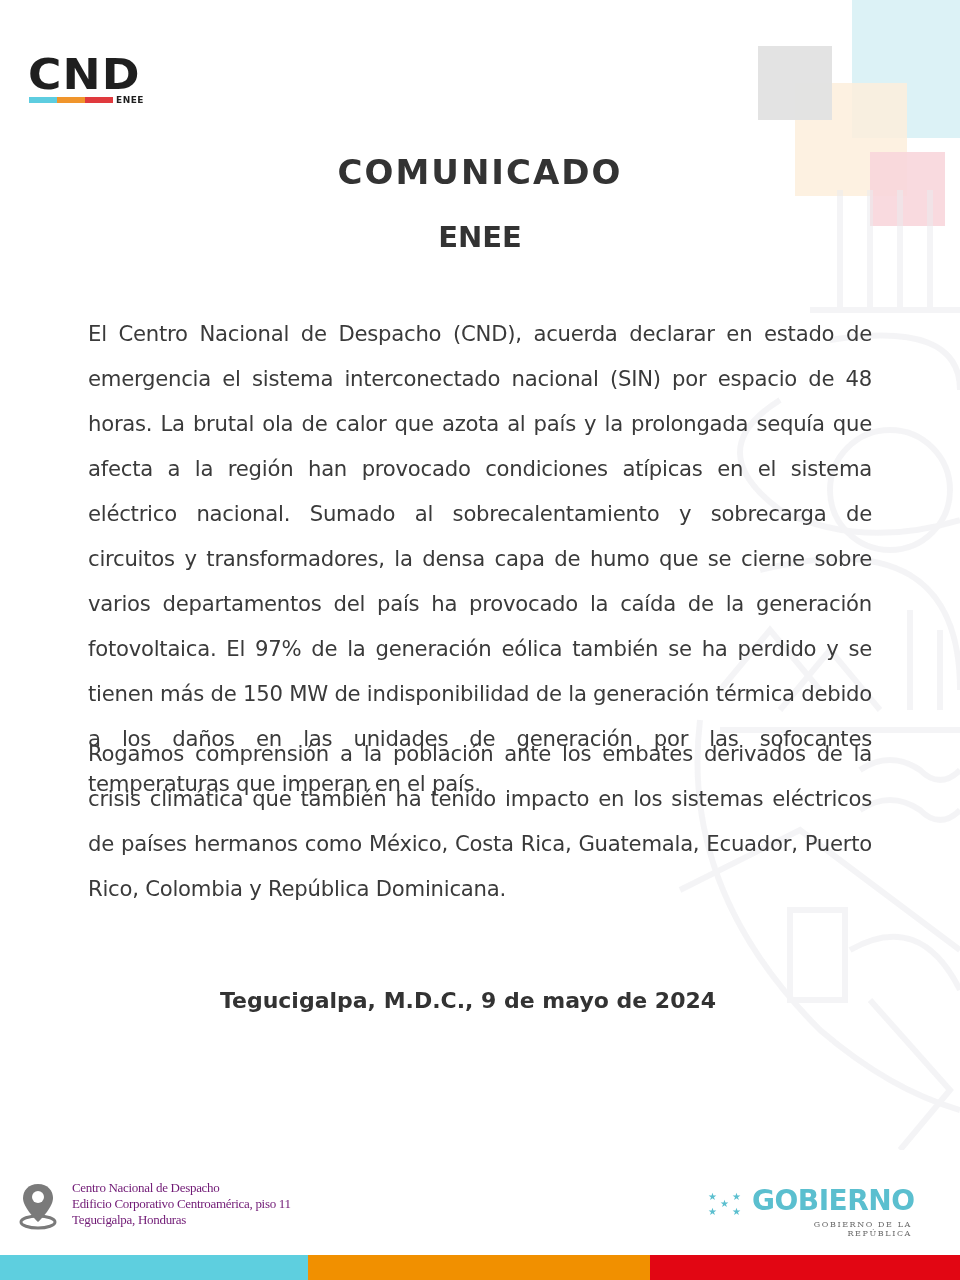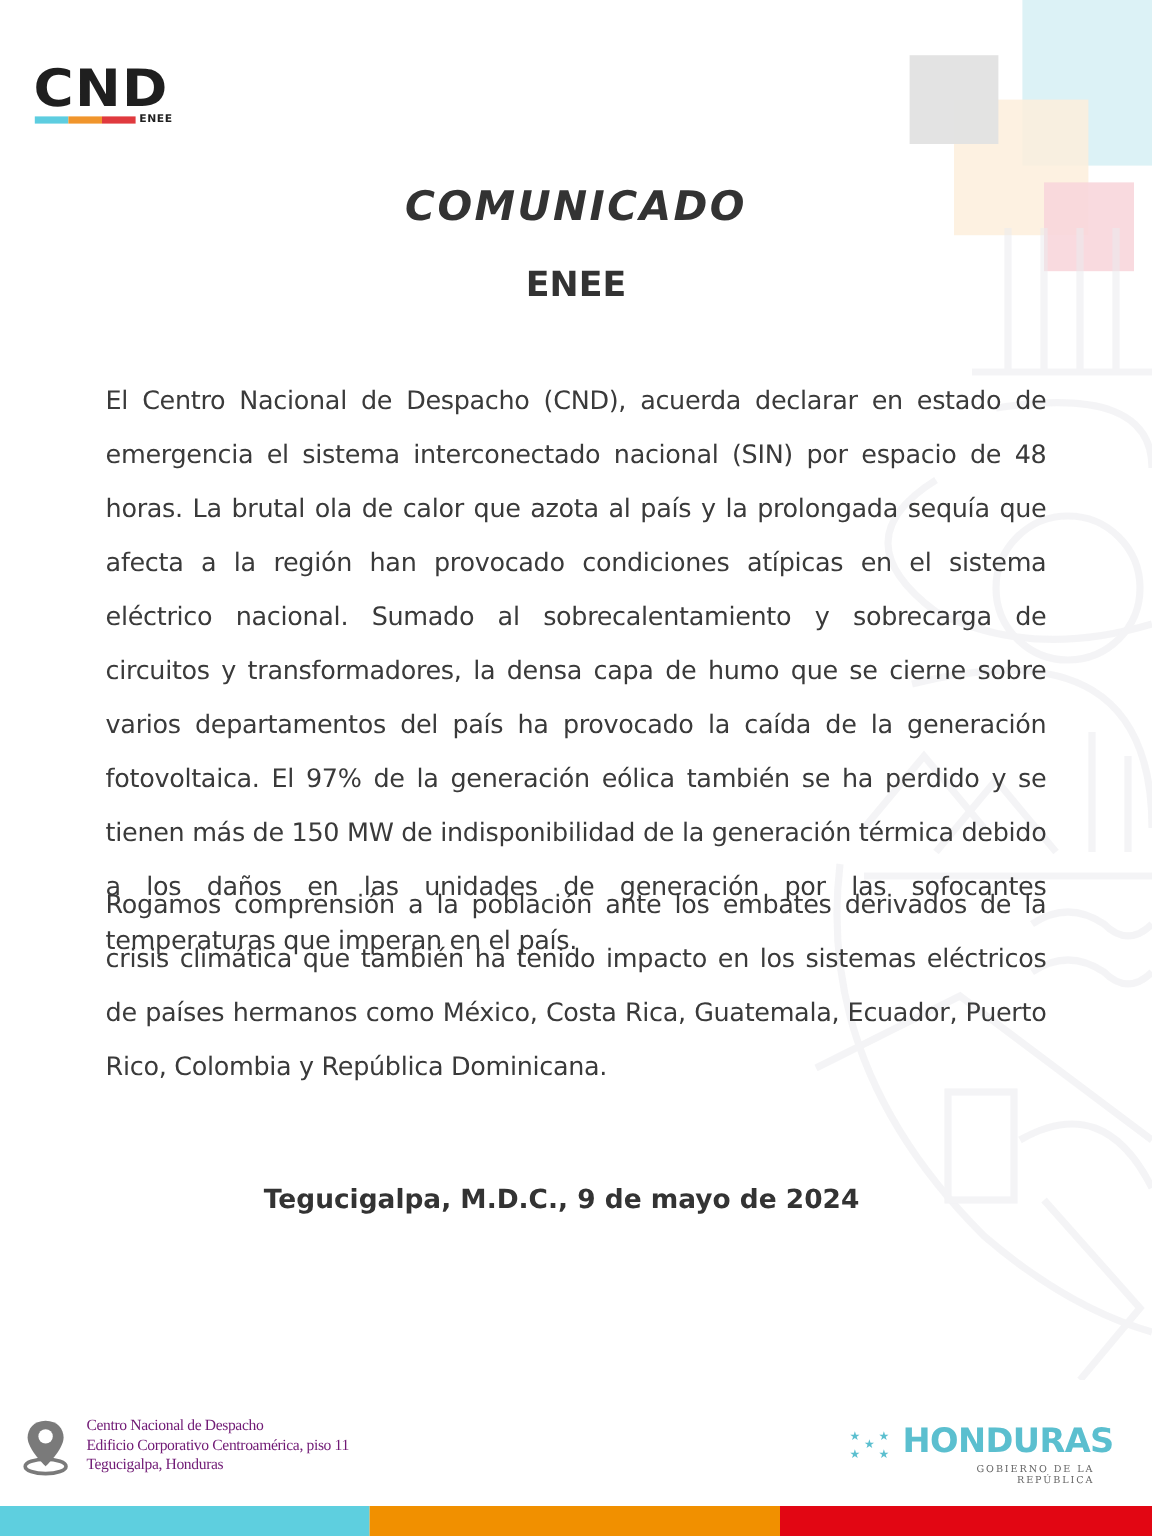--- a/index.html
+++ b/index.html
@@ -28,21 +28,20 @@
   .logo-stripe.r { left: 57px; width: 28px; background: #e03a3e; }
   .logo-enee {
     position: absolute; left: 88px; top: 37px; font-size: 9px; font-weight: bold; color: #1f1f1f;
     letter-spacing: .5px; font-family: "DejaVu Sans", sans-serif;
   }
 
   .title {
     position: absolute; left: 0; width: 960px; top: 152px; text-align: center;
     font-family: "DejaVu Sans", sans-serif; font-weight: bold; font-size: 34px; letter-spacing: 2px;
     color: #333333;
-    font-style: italic;
   }
   .subtitle {
     position: absolute; left: 0; width: 960px; top: 220px; text-align: center;
     font-family: "DejaVu Sans", sans-serif; font-weight: bold; font-size: 29px; line-height: 35px; color: #333333;
   }
 
   .body-text {
     position: absolute; left: 88px; width: 784px; font-family: "DejaVu Sans", sans-serif;
     font-size: 21.2px; line-height: 45px; color: #3a3a3a; text-align: justify; margin: 0;
     letter-spacing: -0.25px;
@@ -135,21 +134,21 @@
 </div>
 
 <div class="hn-logo">
   <svg class="hn-stars" viewBox="0 0 38 28" fill="#5bbfcf">
     <text x="0" y="10" font-size="10" font-family="DejaVu Sans, sans-serif">★</text>
     <text x="24" y="10" font-size="10" font-family="DejaVu Sans, sans-serif">★</text>
     <text x="12" y="17" font-size="10" font-family="DejaVu Sans, sans-serif">★</text>
     <text x="0" y="25" font-size="10" font-family="DejaVu Sans, sans-serif">★</text>
     <text x="24" y="25" font-size="10" font-family="DejaVu Sans, sans-serif">★</text>
   </svg>
-  <div class="hn-word">HONDURAS</div>
+  <div class="hn-word">GOBIERNO</div>
   <div class="hn-sub">GOBIERNO DE LA REPÚBLICA</div>
 </div>
 
 <div class="bottom-bar">
   <div class="bb-c"></div>
   <div class="bb-o"></div>
   <div class="bb-r"></div>
 </div>
 
 </body></html>

